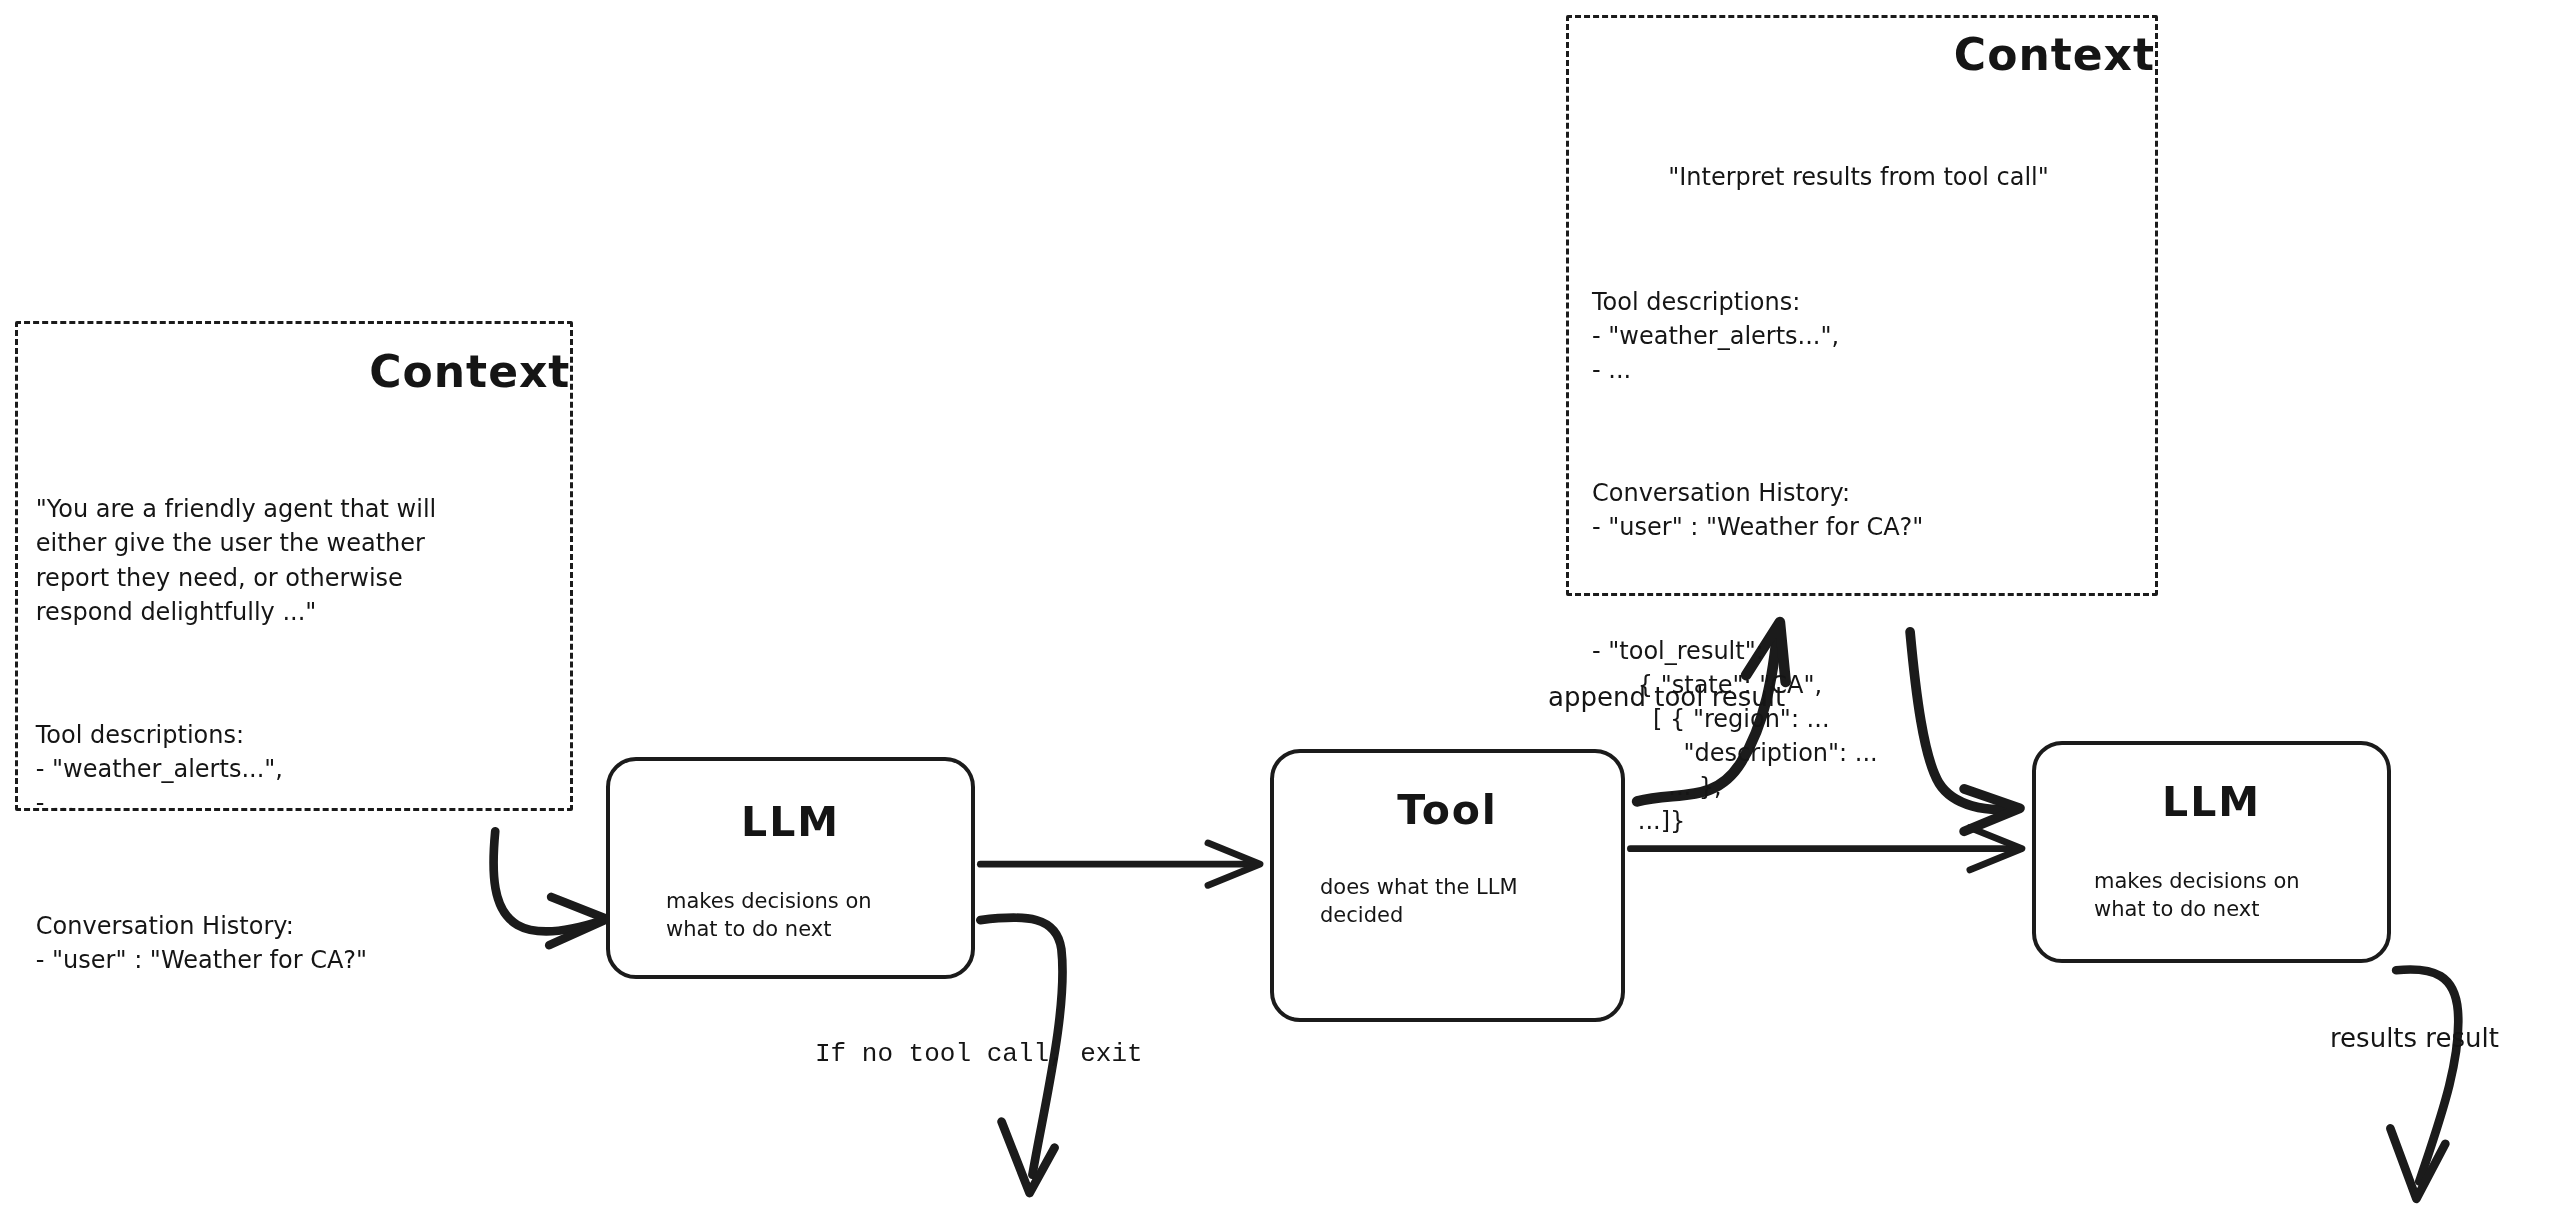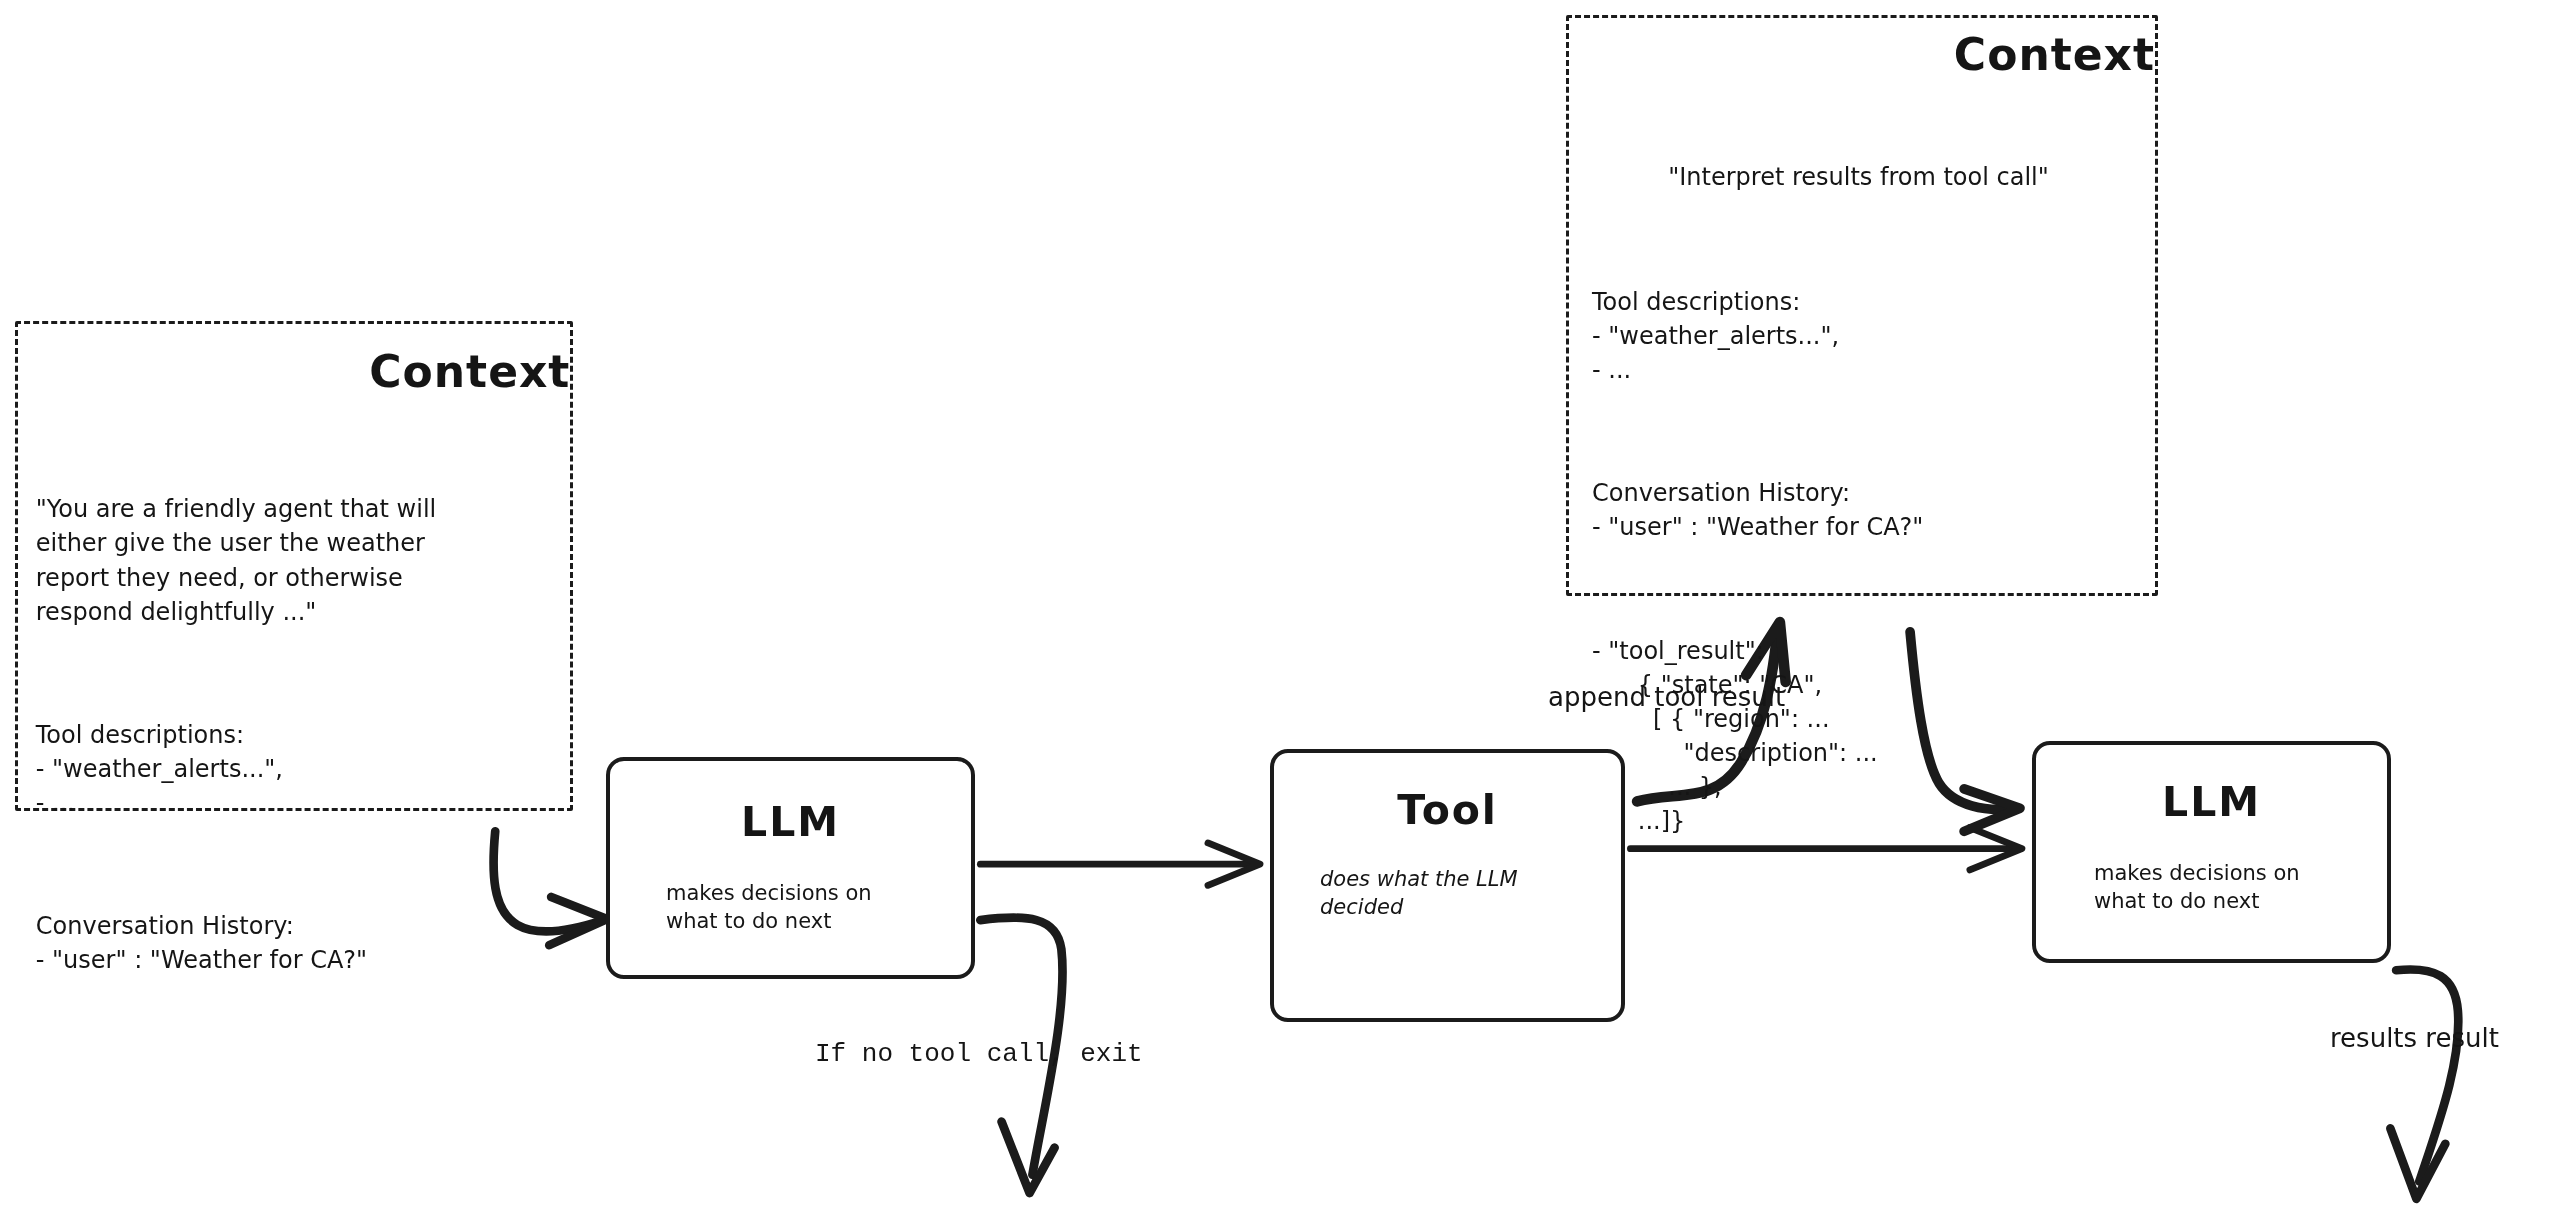--- a/index.html
+++ b/index.html
@@ -63,25 +63,26 @@
   #ctx-right .ctx-title { margin-top: 13.5px; }
   #ctx-right .ctx-body { margin: 13.5px 0 0 0; width: 579px; }
   #ctx-right .lead { text-align: center; margin-bottom: 23px; }
   #ctx-right .indent { padding-left: 23px; }
 
   
   .node {
     position: absolute;
     background: #ffffff;
     border: 4.8px solid #1b1b1b;
-    border-radius: 18px;
+    border-radius: 30px;
     display: flex;
     flex-direction: column;
     align-items: center;
     z-index: 4;
+    gap: 8px;
   }
   .node-title {
     font-size: 41px;
     font-weight: 600;
     letter-spacing: 1.9px;
     color: #151515;
     font-family: "DejaVu Sans", sans-serif;
   }
   .node-sub {
     font-size: 21px;
@@ -91,21 +92,21 @@
     text-align: left;
     font-family: "DejaVu Sans", sans-serif;
   }
 
   #node-llm1 { left: 606px; top: 757px; width: 369px; height: 222px; }
   #node-llm1 .node-title { margin-top: 37px; }
   #node-llm1 .node-sub   { margin-top: 33px; align-self: flex-start; margin-left: 56px; }
 
   #node-tool { left: 1270px; top: 749px; width: 355px; height: 273px; }
   #node-tool .node-title { margin-top: 33px; }
-  #node-tool .node-sub   { margin-top: 31px; align-self: flex-start; margin-left: 46px; font-style: italic; }
+  #node-tool .node-sub   { margin-top: 31px; align-self: flex-start; margin-left: 46px; }
 
   #node-llm2 { left: 2032px; top: 741px; width: 359px; height: 222px; }
   #node-llm2 .node-title { margin-top: 33px; }
   #node-llm2 .node-sub   { margin-top: 33px; align-self: flex-start; margin-left: 58px; }
 
   
   .arrow-label {
     position: absolute;
     font-size: 26px;
     color: #151515;

